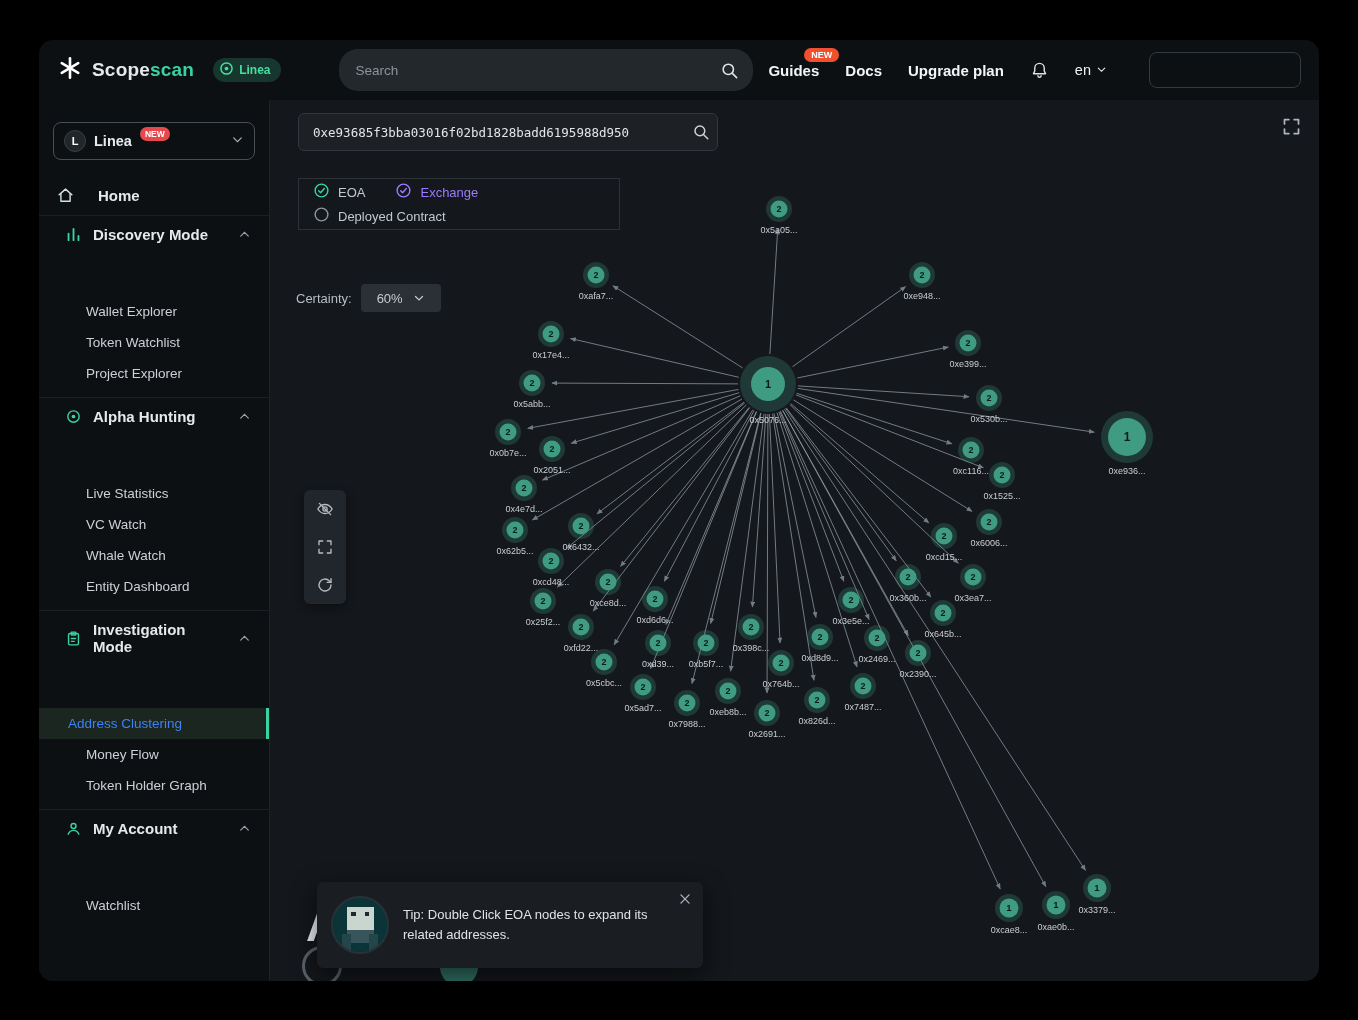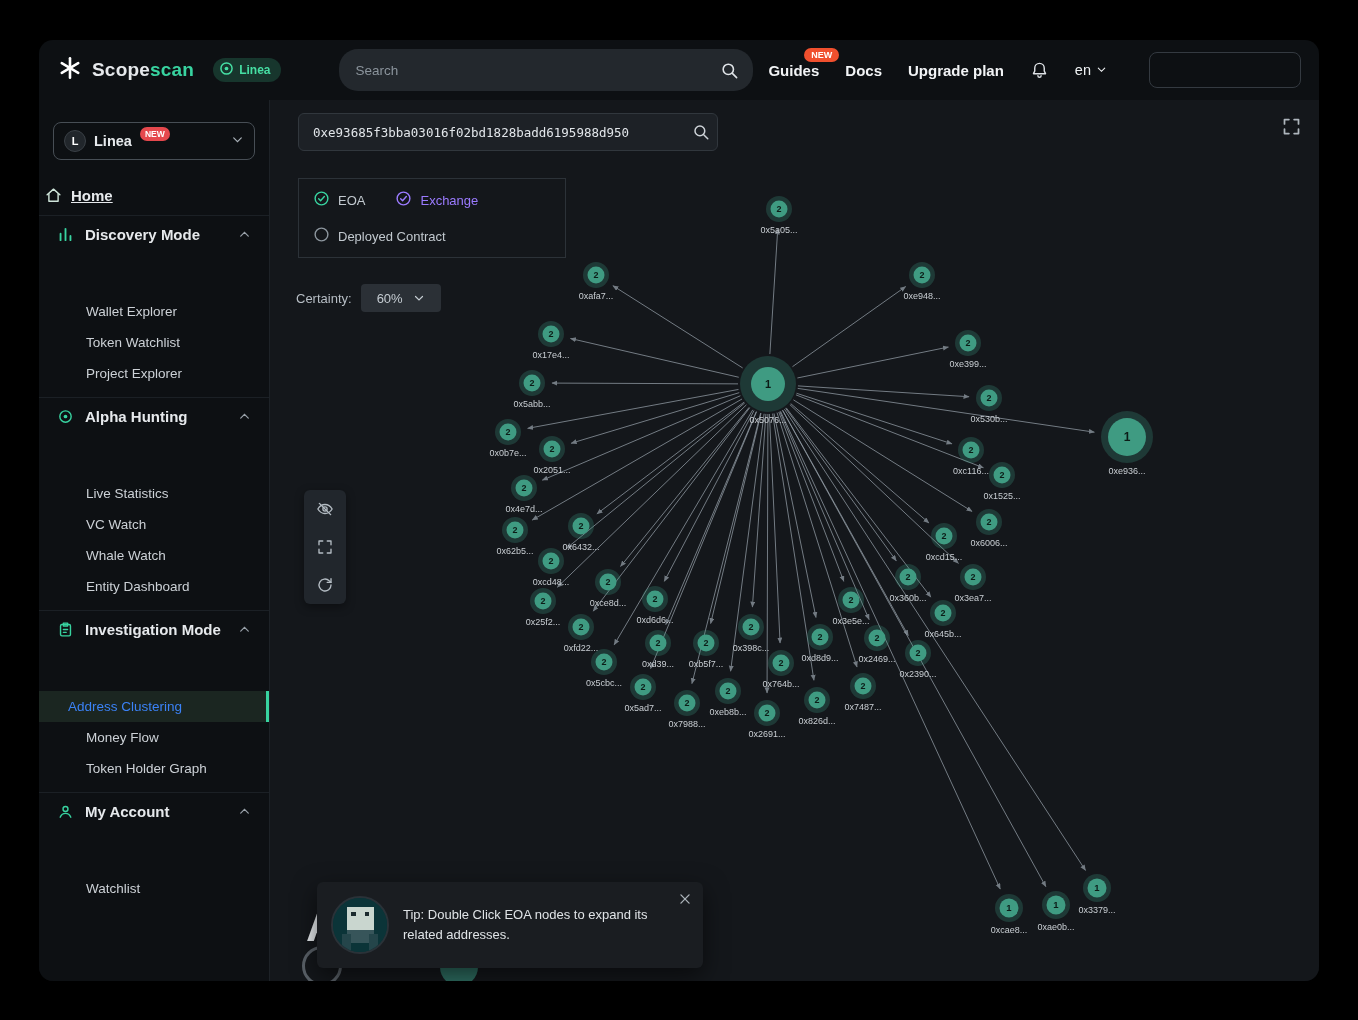--- a/index.html
+++ b/index.html
@@ -52,45 +52,45 @@
     width:22px; height:22px; border-radius:50%; background:#21262b; color:#fff;
     display:flex; align-items:center; justify-content:center; font-size:11px; font-weight:bold;
     border:1px solid #3a4046;
   }
   .chain-name { font-size:14.5px; font-weight:bold; }
   .chain-new {
     background:var(--new_red,#e5484d); color:#fff; font-size:8.5px; font-weight:bold;
     padding:2px 5px; border-radius:7px; position:relative; top:-7px;
   }
   .chain-chev { margin-left:auto; color:#aab2b9; }
-  .nav-home { display:flex; align-items:center; gap:9px; padding:11px 6px; font-size:15px; font-weight:bold; cursor:pointer;text-decoration:underline; }
+  .nav-home { display:flex; align-items:center; gap:24px; padding:11px 18px; font-size:15px; font-weight:bold; cursor:pointer; }
   .side-section { border-top:1px solid #1b2025; }
-  .section-head { display:flex; align-items:center; gap:11px; padding:10px 18px; font-size:15px; font-weight:bold; cursor:pointer; }
+  .section-head { display:flex; align-items:center; gap:11px; padding:10px 18px; font-size:15px; font-weight:bold; cursor:pointer;margin-left:8px; }
   .section-head .sicon { color:var(--accent,#38d3a0); display:flex; }
   .section-head .chev { margin-left:auto; color:#9aa2aa; display:flex; }
   .sub-items { padding-bottom:8px;margin-top:43px; }
   .sub-item { padding:8px 18px 8px 47px; font-size:13.5px; color:#ccd1d6; cursor:pointer; }
   .sub-item.active { background:#1b2621; border-right:3px solid var(--accent,#38d3a0); color:#3b82f6;padding-left:29px; }
   
   .main { flex:1; position:relative; background:#14171b; overflow:hidden; }
   #graph-svg { position:absolute; inset:0; width:100%; height:100%; }
   .addr-box {
     position:absolute; left:28px; top:13px; width:420px; height:38px;
     background:#1d2126; border:1px solid #31373d; border-radius:6px;
     display:flex; align-items:center; padding:0 30px 0 12px;
   }
   .addr-box input {
     width:100%; background:transparent; border:none; outline:none; color:#e2e6ea;
     font-family:"DejaVu Sans Mono", monospace; font-size:12.5px; white-space:nowrap; overflow:hidden;
   }
   .addr-search { position:absolute; right:7px; top:9px; color:#cdd2d7; }
   .fullscreen-btn { position:absolute; right:17px; top:16px; color:#aeb6bd; cursor:pointer; }
   .legend {
-    position:absolute; left:28px; top:78px; width:268px; border:1px solid #2c3238;
-    padding:11px 14px; display:flex; flex-wrap:wrap; gap:16px 30px;
+    position:absolute; left:28px; top:78px; width:322px; border:1px solid #2c3238;
+    padding:3px 14px; display:flex; flex-wrap:wrap; gap:4px 30px;
   }
   .leg-item { display:flex; align-items:center; gap:8px; font-size:13px; color:#c2c9cf; cursor:pointer; }
   .leg-item.exchange { color:var(--exchange,#9b7bff); }
   .certainty { position:absolute; left:26px; top:168px; display:flex; align-items:center; gap:9px; font-size:13px; color:#b7bec5;margin-top:16px; }
   .cert-select {
     width:80px; height:28px; background:#2b3036; border-radius:4px; display:flex; align-items:center;
     padding:0 16px; color:#c5ccd2; font-size:13px; cursor:pointer;
   }
   .cert-select .cchev { margin-left:auto; display:flex; color:#c5ccd2; }
   .graph-toolbar {

